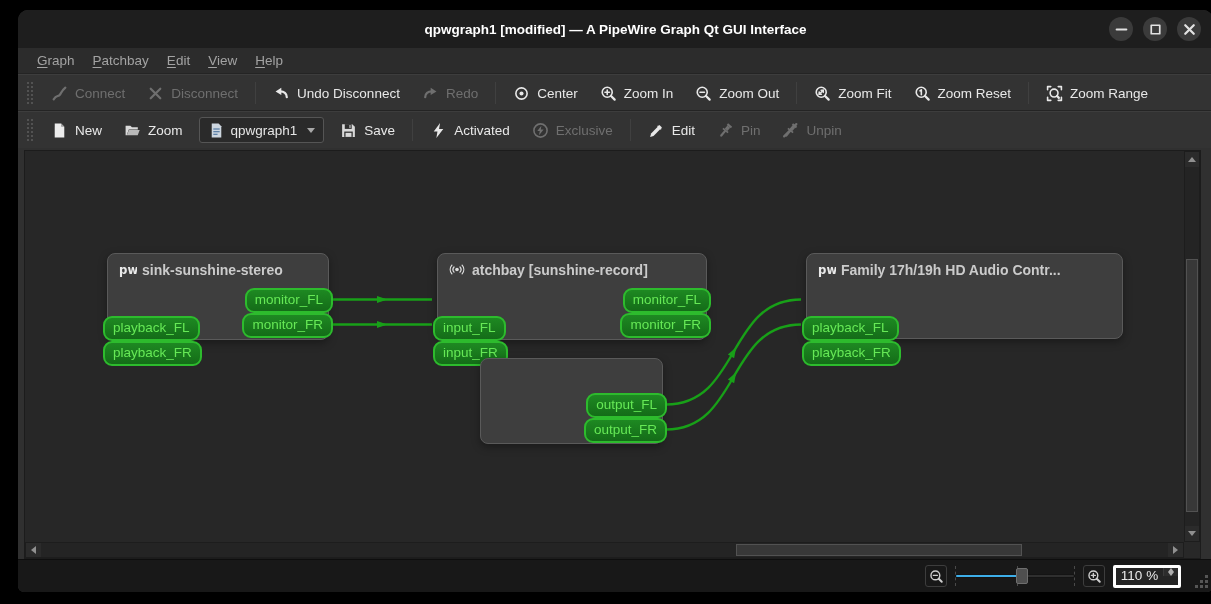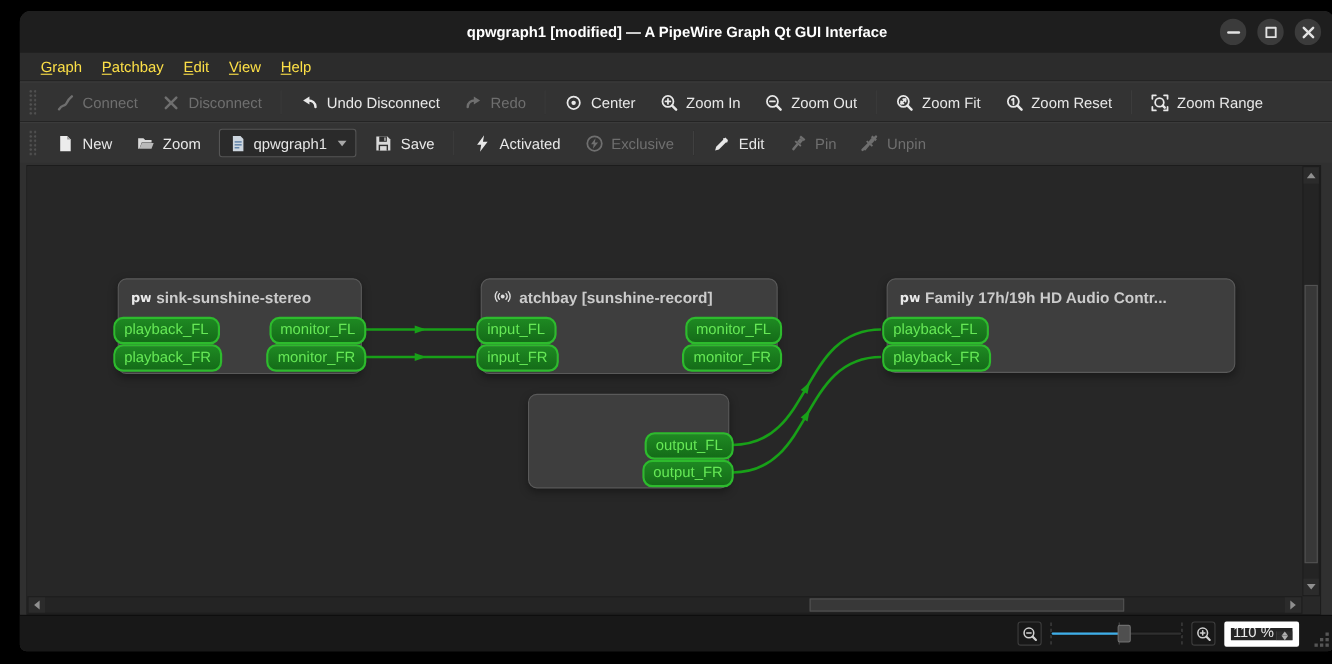--- a/index.html
+++ b/index.html
@@ -15,21 +15,21 @@
     position:relative; flex:0 0 auto; }
   .title-text { flex:1; text-align:center; color:#fff; font-weight:bold; font-size:13.5px; }
   .winbtns { position:absolute; right:12px; top:7px; display:flex; gap:10px; }
   .winbtn { width:24px; height:24px; border-radius:50%; background:#3b3b3b; border:none;
     display:flex; align-items:center; justify-content:center; cursor:pointer; }
   .winbtn svg { width:12px; height:12px; }
 
   
   .menubar { height:26px; background:#2c2c2c; display:flex; align-items:center;
     padding-left:10px; border-bottom:1px solid #242424; flex:0 0 auto; }
-  .menu-item { color:#fde047; font-size:13.5px; padding:3px 9px; border-radius:3px; cursor:pointer; }
+  .menu-item { color:#a3a3a3; font-size:13.5px; padding:3px 9px; border-radius:3px; cursor:pointer; }
   .menu-item u { text-underline-offset:2px; }
 
   
   .toolbar { height:37px; background:#333333; display:flex; align-items:center; gap:2px;
     padding:0 6px; border-top:1px solid #3d3d3d; box-shadow:0 -1px 0 #242424; flex:0 0 auto; }
   .thandle { width:7px; height:24px; margin:0 6px 0 2px;
     background-image:radial-gradient(#525252 1px, transparent 1.2px);
     background-size:4px 4px; }
   .tbtn { display:flex; align-items:center; gap:7px; height:28px; padding:0 10px;
     background:transparent; border:none; border-radius:3px; font-size:13.5px;
@@ -59,21 +59,21 @@
   .edge-arrow { fill:var(--edge-color); }
 
   .node { position:absolute; background:var(--node-bg); border:1px solid #5a5a5a;
     border-radius:8px; box-shadow:0 3px 8px rgba(0,0,0,.35); }
   .node-title { display:flex; align-items:center; gap:5px; padding:7px 9px 0 9px;
     color:#cbcbcb; font-weight:bold; font-size:14px; white-space:nowrap; overflow:hidden; }
   .node-title .icon svg { width:20px; height:17px; }
   .port { position:absolute; font-size:13.5px; color:var(--port-text);
     background:linear-gradient(180deg,#1e8922,#146c18); border:2px solid var(--port-border);
     border-radius:9px; padding:1px 8px 2px 8px; line-height:18px; white-space:nowrap; cursor:pointer; }
-  .port.in { left:-5px; }
+  .port.in { left:-5px;margin-top:28px; }
   .port.out { right:-5px; }
 
   
   .vscroll, .hscroll { position:relative; background:#242424; border:1px solid #1d1d1d; }
   .sb-btn { position:absolute; background:#2b2b2b; display:flex; align-items:center;
     justify-content:center; cursor:pointer; }
   .vscroll .sb-btn { left:0; width:100%; height:15px; }
   .vscroll .sb-up { top:0; } .vscroll .sb-down { bottom:0; }
   .hscroll .sb-btn { top:0; height:100%; width:15px; }
   .hscroll .sb-left { left:0; } .hscroll .sb-right { right:0; }
@@ -98,22 +98,22 @@
     border-radius:3px; color:#cfcfcf; display:flex; align-items:center; justify-content:center;
     cursor:pointer; }
   .zoombtn svg { width:15px; height:15px; }
   .zoom-slider { position:relative; width:120px; height:22px; cursor:pointer; }
   .slider-tick { position:absolute; top:1px; bottom:1px; border-left:1px dashed #4a4a4a; }
   .slider-groove { position:absolute; left:0; right:0; top:9px; height:4px;
     background:#2f2f2f; border:1px solid #141414; border-radius:2px; }
   .slider-fill { position:absolute; left:0; top:0; bottom:0; background:var(--slider-blue); border-radius:2px; }
   .slider-handle { position:absolute; top:3px; width:12px; height:16px; background:#4f4f4f;
     border:1px solid #6e6e6e; border-radius:2px; cursor:grab; }
-  .spinbox { display:flex; align-items:flex-end; width:68px; height:23px; background:#242424;
-    border:6px solid #ffffff; border-radius:2px; overflow:hidden; }
+  .spinbox { display:flex; align-items:flex-start; width:68px; height:23px; background:#242424;
+    border:3px solid #ffffff; border-radius:2px; overflow:hidden; }
   .spin-value { flex:1; color:#e8e8e8; font-size:13.5px; display:flex; align-items:center;
     justify-content:center; }
   .spin-arrows { width:15px; display:flex; flex-direction:column; border-left:1px solid #3a3a3a; }
   .spin-arrows button { flex:1; background:#2c2c2c; border:none; display:flex; align-items:center;
     justify-content:center; cursor:pointer; padding:0; }
   .spin-up-tri { border-left:3.5px solid transparent; border-right:3.5px solid transparent; border-bottom:4px solid #b0b0b0; }
   .spin-dn-tri { border-left:3.5px solid transparent; border-right:3.5px solid transparent; border-top:4px solid #b0b0b0; }
   .resize-grip { position:absolute; right:5px; bottom:4px; width:15px; height:15px; cursor:nwse-resize; }
   .resize-grip i { position:absolute; width:3px; height:3px; background:#565656; }
 </style>

